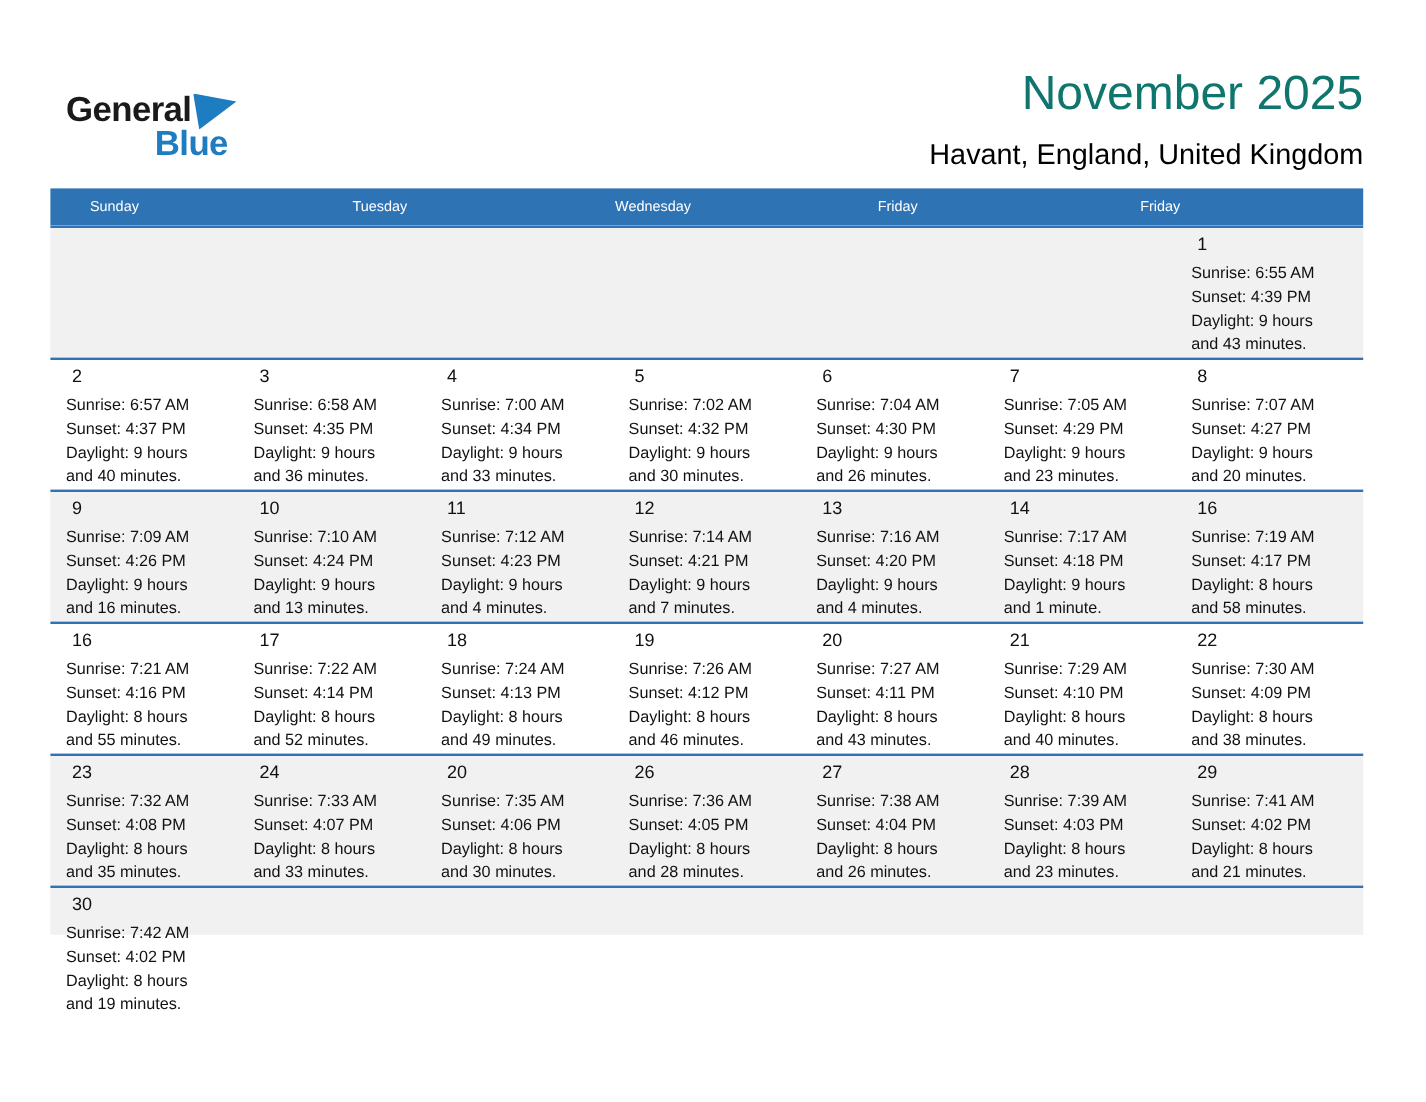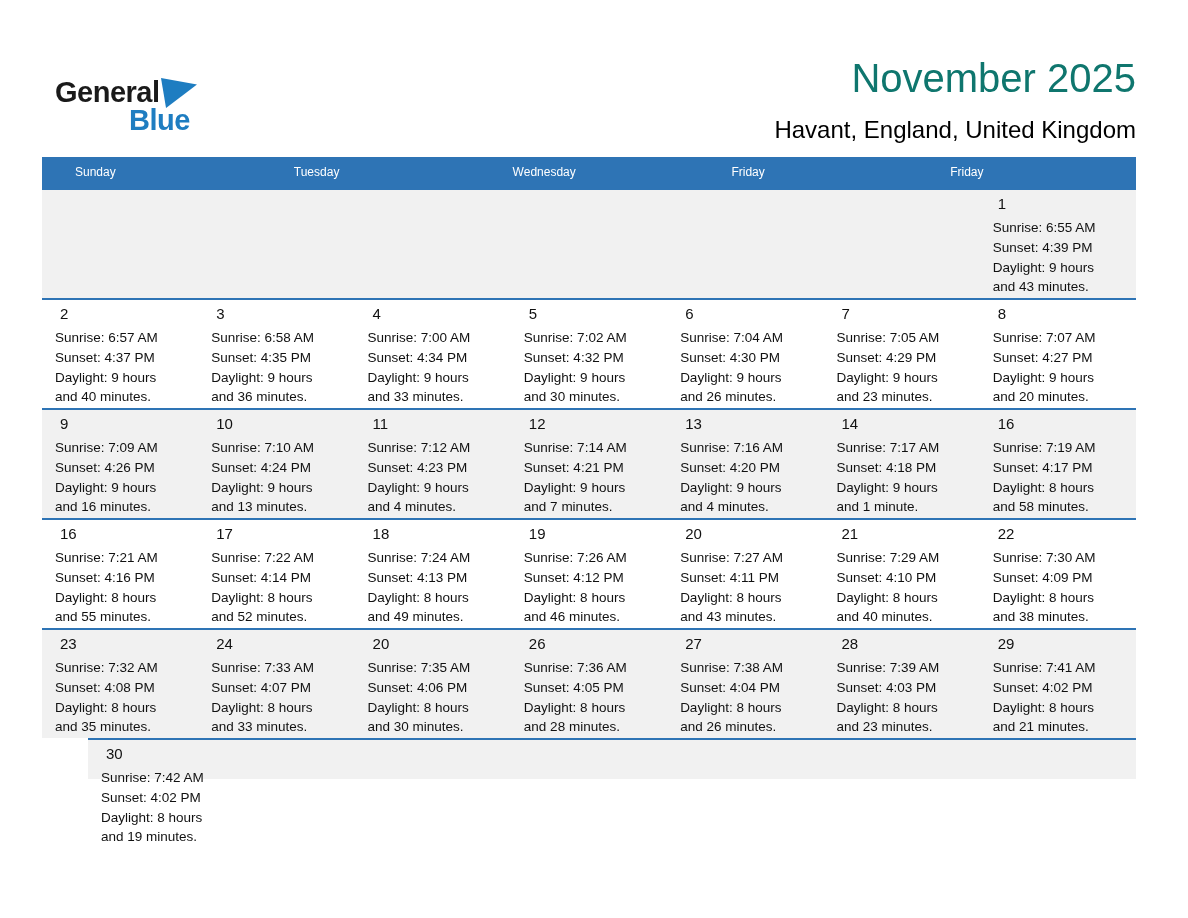--- a/index.html
+++ b/index.html
@@ -100,21 +100,20 @@
     min-height: 110px;
     border-top: 2px solid var(--accent-blue, #2E74B5);
     background: #ffffff;
   }
   .week.shaded {
     background: var(--shaded-row, #F1F1F1);
   }
   .week.last {
     min-height: 24px;
     height: 41px;
-    margin-left: 46px;
   }
   .cell {
     flex: 1;
     box-sizing: border-box;
     padding-top: 5px;
   }
   .daynum {
     font-size: 15px;
     color: #111111;
     padding-left: 18px;

